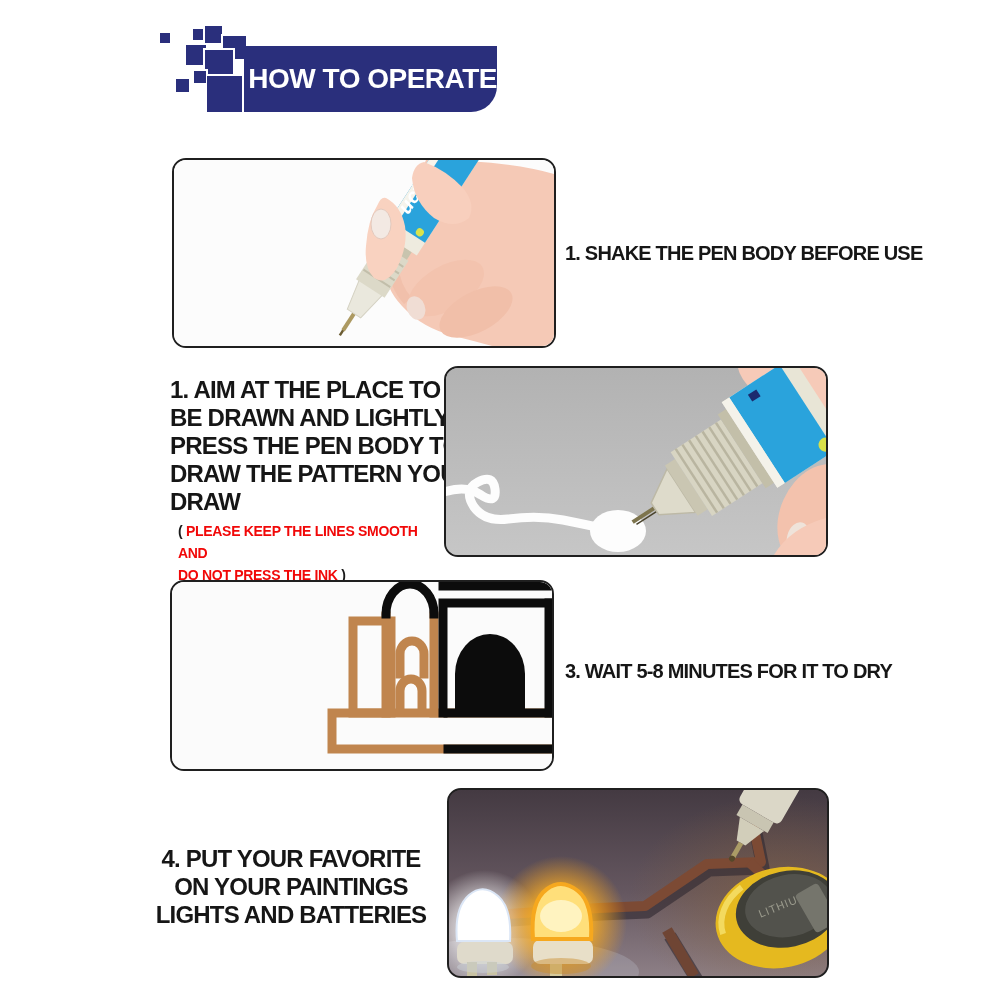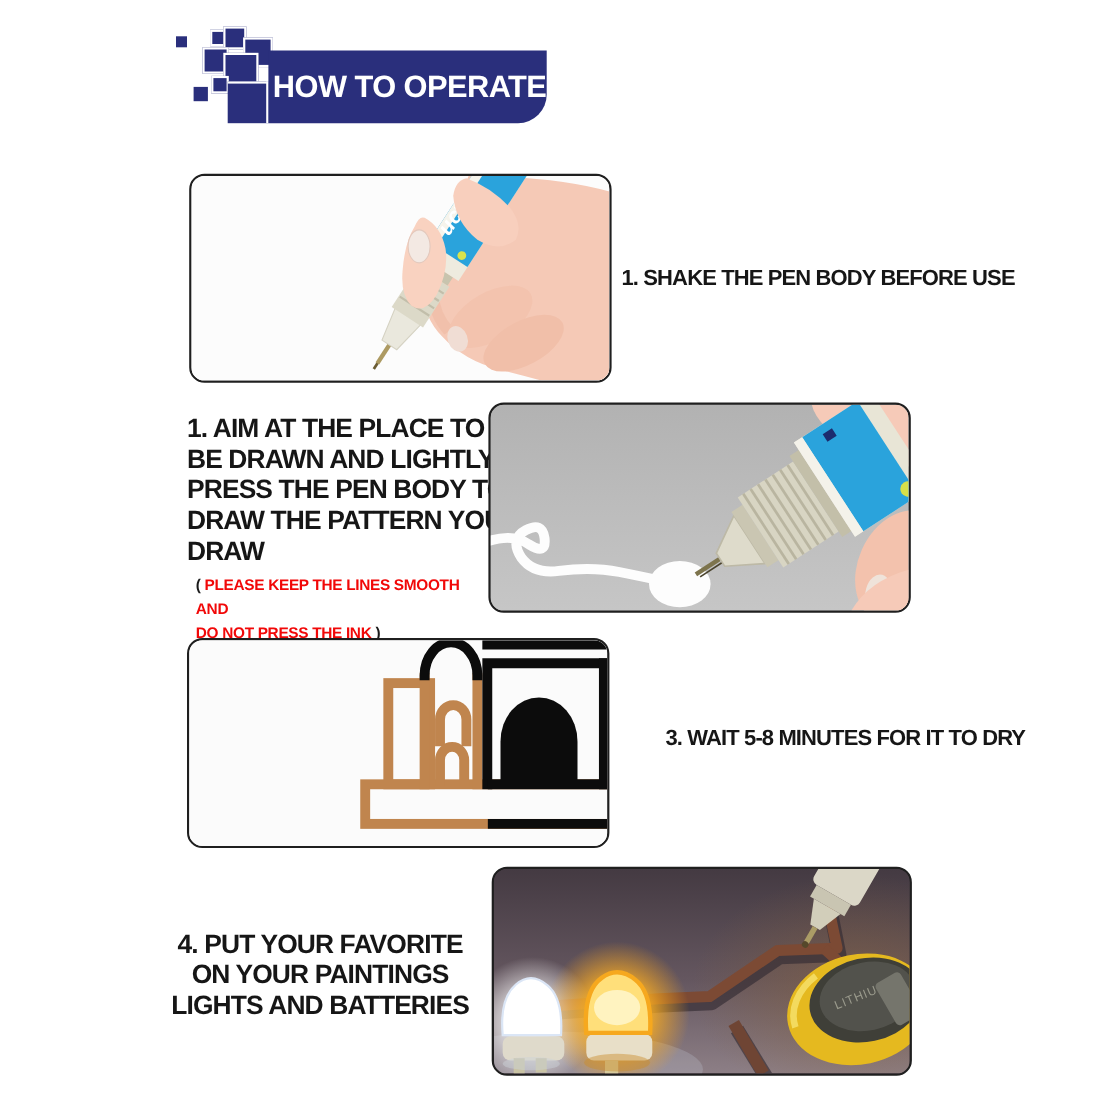--- a/index.html
+++ b/index.html
@@ -4,21 +4,21 @@
 <style>
   html,body{margin:0;padding:0;background:#ffffff;}
   .page{
     position:relative;width:1002px;height:1002px;background:#ffffff;overflow:hidden;
     font-family:"Liberation Sans","DejaVu Sans",sans-serif;color:#161616;
   }
   
   .banner{
     position:absolute;left:244px;top:46px;width:253px;height:66px;
     background:#2a2f7c;border-radius:0 0 26px 0;
-    display:flex;align-items:center;justify-content:flex-start;
+    display:flex;align-items:center;justify-content:flex-end;
   }
   .banner-title{
     color:#ffffff;font-size:28px;font-weight:700;letter-spacing:-0.5px;white-space:nowrap;
     padding-left:4px;
   }
   .banner-tab{
     position:absolute;left:207px;top:74px;width:37px;height:38px;background:#2a2f7c;
     border-top:2px solid #ffffff;border-right:2px solid #ffffff;box-sizing:border-box;
   }
   .sq{position:absolute;background:#2a2f7c;}
@@ -170,21 +170,21 @@
           <path d="M 271,131 V 21 H 390"></path>
           <line x1="271" y1="4" x2="390" y2="4"></line>
           <line x1="377" y1="21" x2="377" y2="131"></line>
           <line x1="276" y1="131" x2="395" y2="131"></line>
           <line x1="276" y1="167" x2="395" y2="167"></line>
         </g>
       </g>
       <path fill="#0c0c0c" d="M 283,132 V 92 A 35 40 0 0 1 353,92 V 132 Z"></path>
     </svg>
   </div>
-  <div class="cap" style="left:565px;top:660px;margin-left:40px;">3. WAIT 5-8 MINUTES FOR IT TO DRY</div>
+  <div class="cap" style="left:565px;top:660px;">3. WAIT 5-8 MINUTES FOR IT TO DRY</div>
 
   <div class="steptext center" style="left:152px;top:845px;width:278px;">
     <div class="ln">4. PUT YOUR FAVORITE</div>
     <div class="ln">ON YOUR PAINTINGS</div>
     <div class="ln">LIGHTS AND BATTERIES</div>
   </div>
 
   <div class="photo" style="left:447px;top:788px;width:378px;height:186px;background:#4a3f47;">
     <svg width="378" height="186" viewBox="0 0 378 186">
       <defs>

